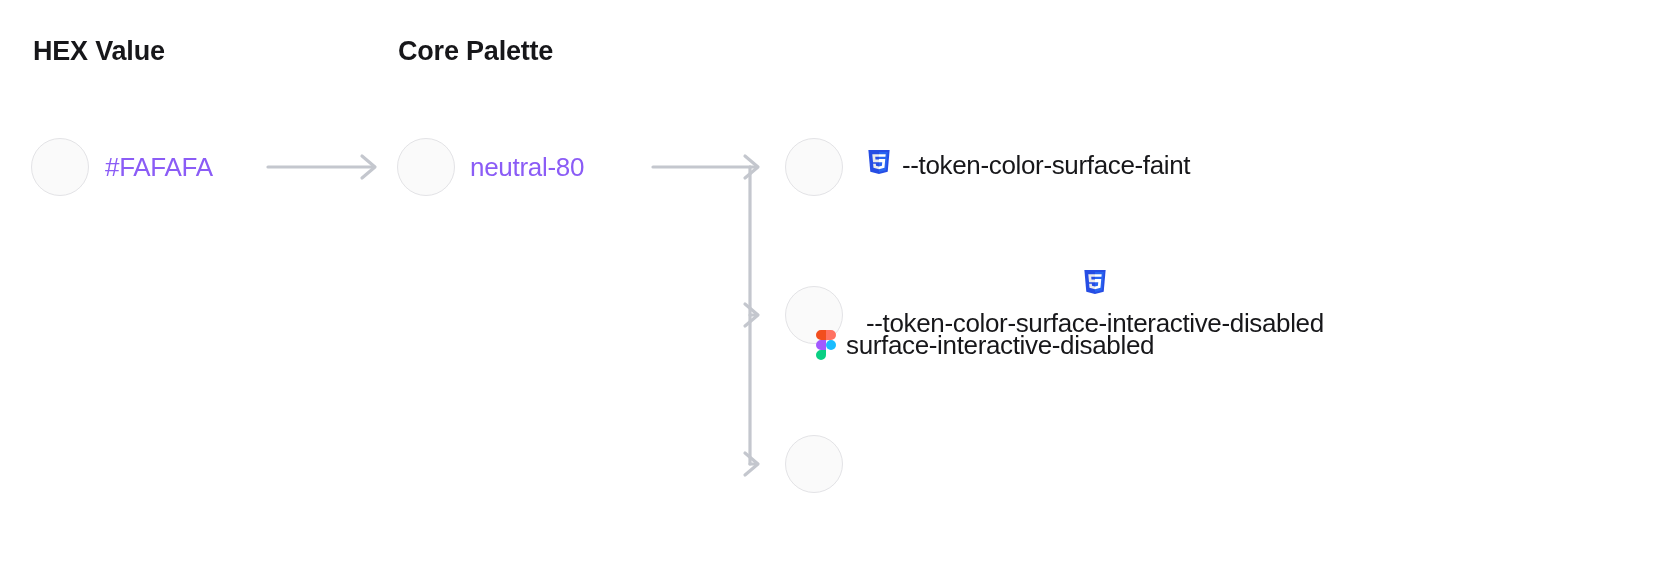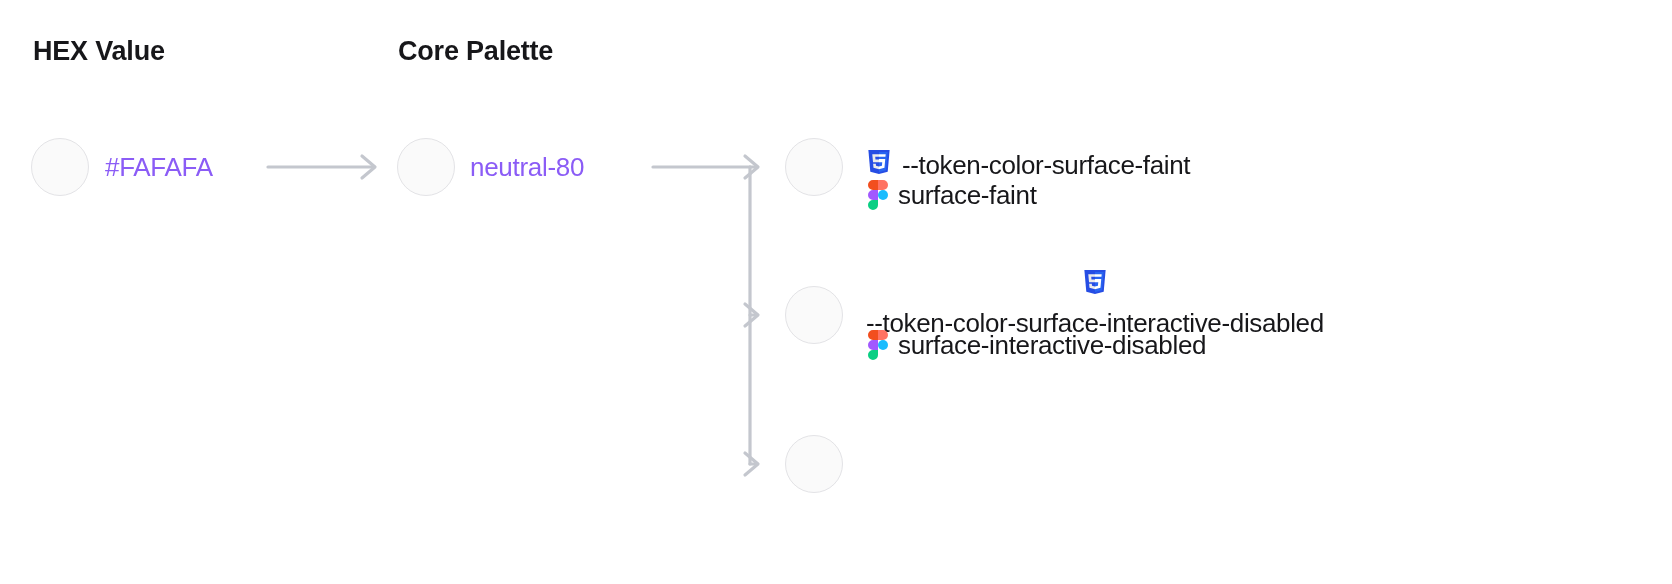--- a/index.html
+++ b/index.html
@@ -120,50 +120,38 @@
         <path fill="#2965F1" d="M62 9.1v96.6l33.6-9.3 7.9-87.3z"></path>
         <path fill="#EBEBEB" d="M62 45.7H45.2l-1.2-13h18V20h-32l.3 3.5 3.2 35.4H62z"></path>
         <path fill="#EBEBEB" d="M62 78.9l-.1.1-14.2-3.8-.9-10.2H33.9l1.8 20.1 26.2 7.3.1-.1z"></path>
         <path fill="#FFFFFF" d="M61.9 45.7v12.2h15.6L76 75l-14.1 3.8v12.7l26.2-7.3.2-2.2 3-33.6.3-3.5.2-2.3H61.9z"></path>
         <path fill="#FFFFFF" d="M61.9 20v12.7h30.8l.3-2.9.6-6.3.3-3.5z"></path>
       </svg>
     </span>
     <span class="token-text">--token-color-surface-faint</span>
   </div>
 
-  <div class="token-line" style="left:868px; top:180px;">
-    <span class="icon-wrap icon-figma">
-      <svg viewBox="0 0 38 57" xmlns="http://www.w3.org/2000/svg">
-        <path fill="#1ABCFE" d="M19 28.5a9.5 9.5 0 1 1 19 0 9.5 9.5 0 0 1-19 0z"></path>
-        <path fill="#0ACF83" d="M0 47.5A9.5 9.5 0 0 1 9.5 38H19v9.5a9.5 9.5 0 1 1-19 0z"></path>
-        <path fill="#FF7262" d="M19 0v19h9.5a9.5 9.5 0 1 0 0-19H19z"></path>
-        <path fill="#F24E1E" d="M0 9.5A9.5 9.5 0 0 0 9.5 19H19V0H9.5A9.5 9.5 0 0 0 0 9.5z"></path>
-        <path fill="#A259FF" d="M0 28.5A9.5 9.5 0 0 0 9.5 38H19V19H9.5A9.5 9.5 0 0 0 0 28.5z"></path>
-      </svg>
-    </span>
-    <span class="token-text">surface-faint</span>
-  </div>
 
   <div class="swatch" style="left: 785px; top: 286px; background: rgb(250, 250, 250);"></div>
 
   <div class="token-line" style="left:866px; top:270px;flex-direction:column;">
     <span class="icon-wrap icon-css">
       <svg viewBox="0 0 124 141" xmlns="http://www.w3.org/2000/svg">
         <path fill="#264DE4" d="M11.3 0h101.4l-9.2 103.4-41.6 11.5-41.4-11.5z"></path>
         <path fill="#2965F1" d="M62 9.1v96.6l33.6-9.3 7.9-87.3z"></path>
         <path fill="#EBEBEB" d="M62 45.7H45.2l-1.2-13h18V20h-32l.3 3.5 3.2 35.4H62z"></path>
         <path fill="#EBEBEB" d="M62 78.9l-.1.1-14.2-3.8-.9-10.2H33.9l1.8 20.1 26.2 7.3.1-.1z"></path>
         <path fill="#FFFFFF" d="M61.9 45.7v12.2h15.6L76 75l-14.1 3.8v12.7l26.2-7.3.2-2.2 3-33.6.3-3.5.2-2.3H61.9z"></path>
         <path fill="#FFFFFF" d="M61.9 20v12.7h30.8l.3-2.9.6-6.3.3-3.5z"></path>
       </svg>
     </span>
     <span class="token-text">--token-color-surface-interactive-disabled</span>
   </div>
 
-  <div class="token-line" style="left:868px; top:330px;">
+  <div class="token-line" style="left:816px; top:330px;">
     <span class="icon-wrap icon-figma">
       <svg viewBox="0 0 38 57" xmlns="http://www.w3.org/2000/svg">
         <path fill="#1ABCFE" d="M19 28.5a9.5 9.5 0 1 1 19 0 9.5 9.5 0 0 1-19 0z"></path>
         <path fill="#0ACF83" d="M0 47.5A9.5 9.5 0 0 1 9.5 38H19v9.5a9.5 9.5 0 1 1-19 0z"></path>
         <path fill="#FF7262" d="M19 0v19h9.5a9.5 9.5 0 1 0 0-19H19z"></path>
         <path fill="#F24E1E" d="M0 9.5A9.5 9.5 0 0 0 9.5 19H19V0H9.5A9.5 9.5 0 0 0 0 9.5z"></path>
         <path fill="#A259FF" d="M0 28.5A9.5 9.5 0 0 0 9.5 38H19V19H9.5A9.5 9.5 0 0 0 0 28.5z"></path>
       </svg>
     </span>
     <span class="token-text">surface-interactive-disabled</span>

